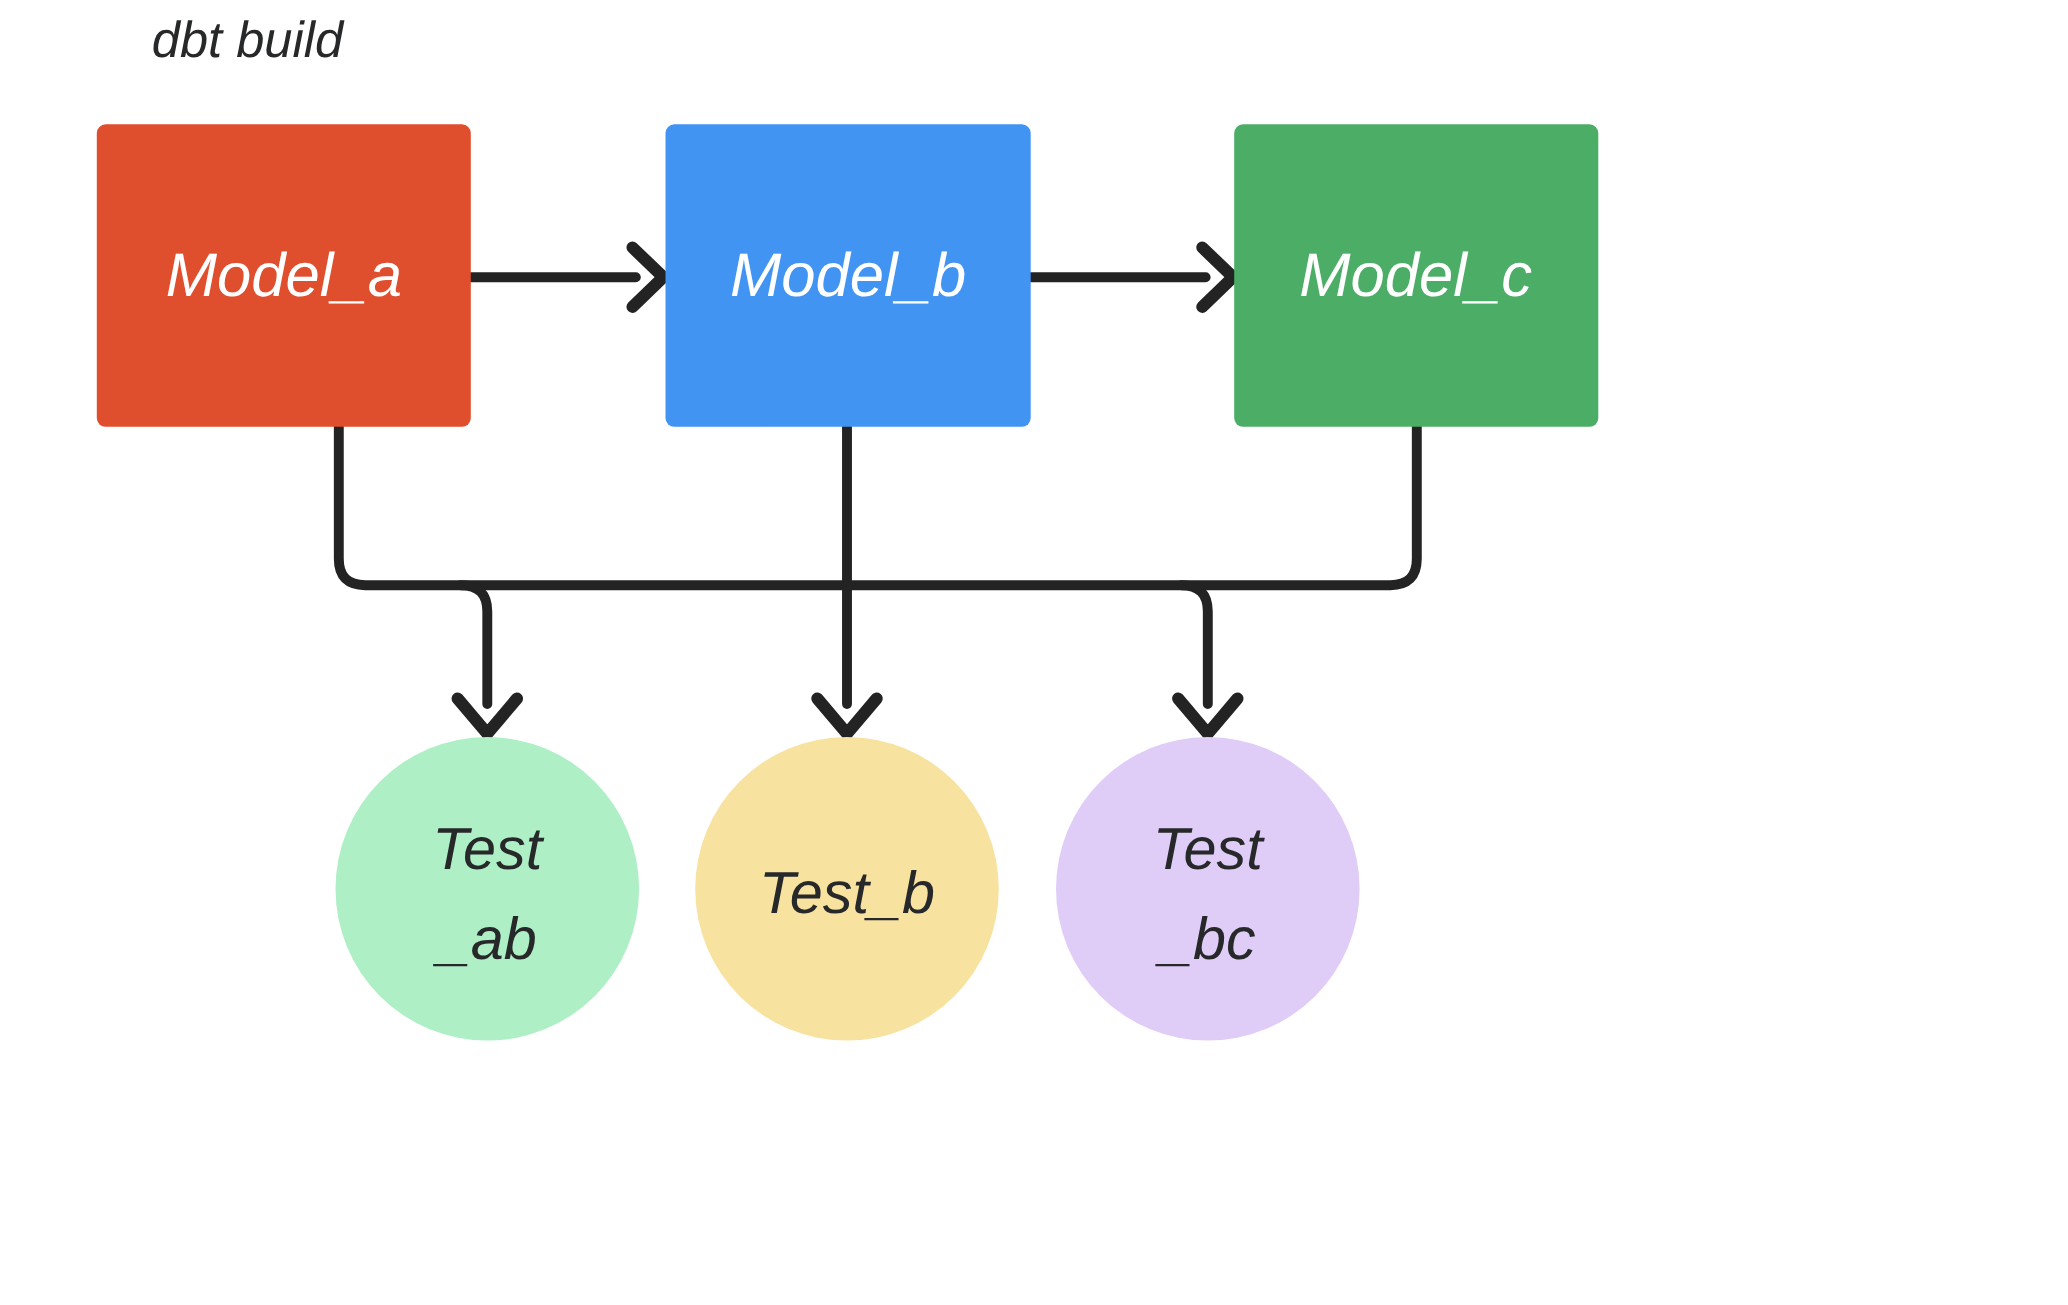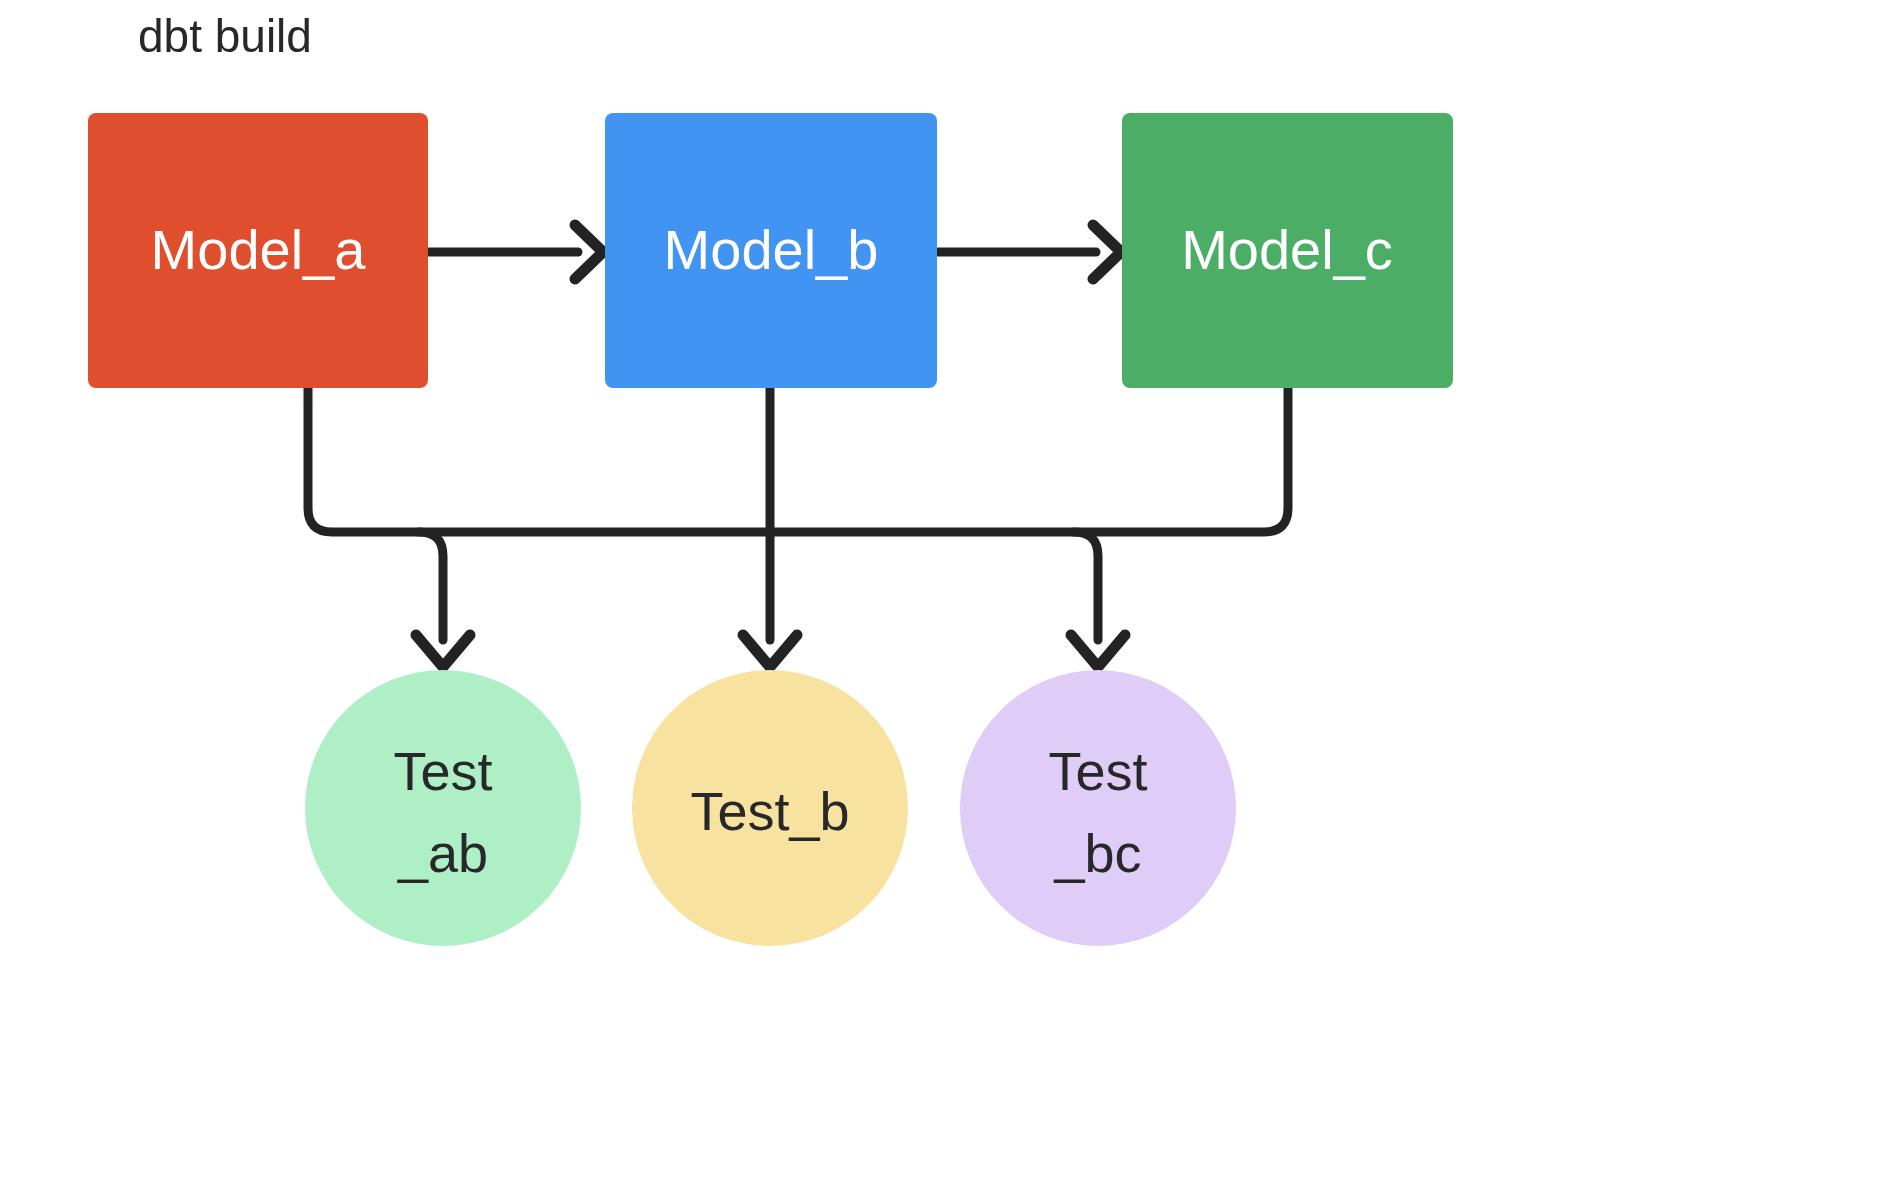--- a/index.html
+++ b/index.html
@@ -9,20 +9,21 @@
   }
   body {
     font-family: "Liberation Sans", sans-serif;
   }
   #canvas {
     position: relative;
     width: 1880px;
     height: 1186px;
     background: #ffffff;
     overflow: hidden;
+    font-style: italic;
   }
   #diagram-svg {
     position: absolute;
     left: 0;
     top: 0;
     width: 1880px;
     height: 1186px;
   }
   .diagram-title {
     font-size: 46px;

